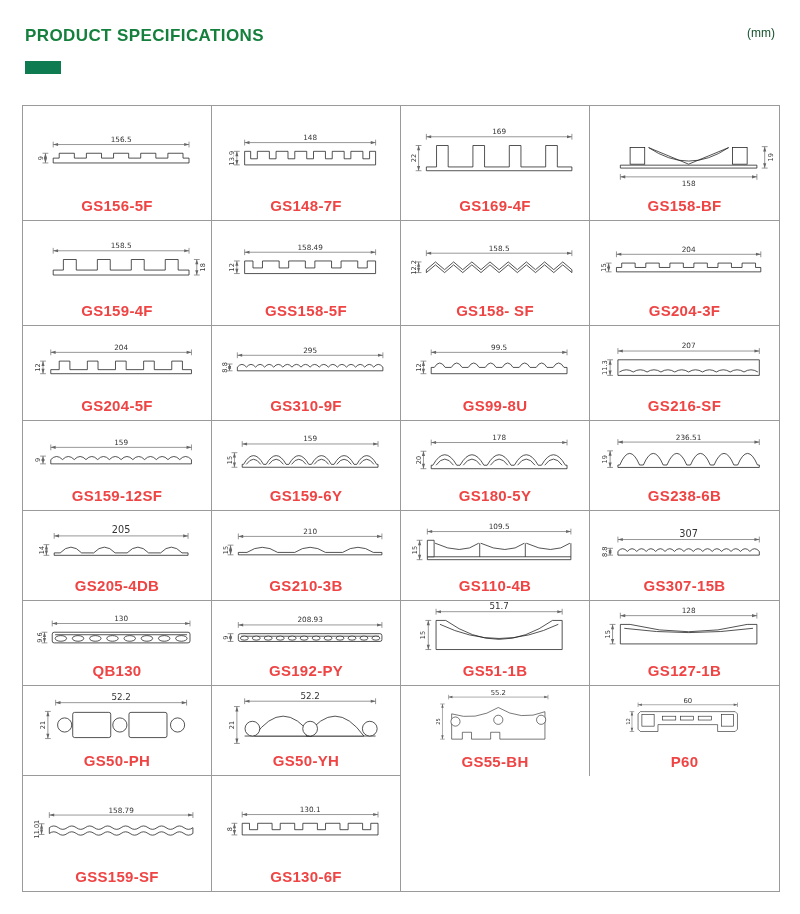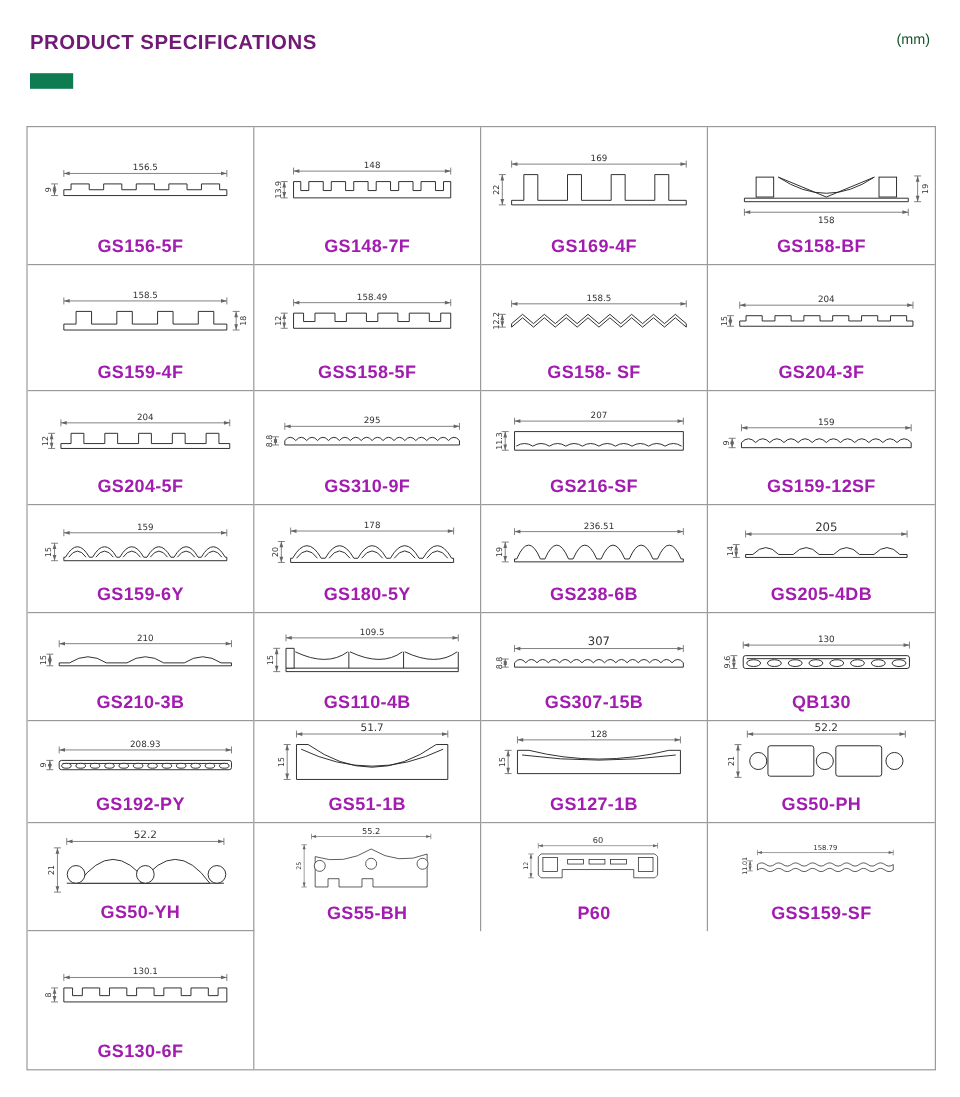--- a/index.html
+++ b/index.html
@@ -12,29 +12,29 @@
   .grid{position:absolute;left:22px;top:105px;width:756px;display:grid;
         grid-template-columns:repeat(4,1fr);
         grid-template-rows:115px 105px 95px 90px 90px 85px 90px 115px;
         border:1px solid #9a9a9a;}
   .cell{border-right:1px solid #9a9a9a;border-bottom:1px solid #9a9a9a;
         display:flex;flex-direction:column;align-items:center;
         justify-content:flex-end;padding-bottom:5px;overflow:hidden;}
   .cell:nth-child(4n){border-right:none;text-align:right;}
   .grid .cell:nth-last-child(-n+4){border-bottom:none;}
   .cell svg{display:block;width:96%;height:auto;}
-  .code{font-size:15px;font-weight:700;color:#a21caf;letter-spacing:.3px;
+  .code{font-size:15px;font-weight:700;color:#ef4444;letter-spacing:.3px;
         margin-top:2px;line-height:18px;}
   svg text{font-family:"DejaVu Sans",sans-serif;}
 </style>
 </head>
 <body>
 
 <div class="page">
-  <h1 class="title" style="color: #701a75;">PRODUCT SPECIFICATIONS</h1>
+  <h1 class="title" style="color: #15803d;">PRODUCT SPECIFICATIONS</h1>
   <span class="unit">(mm)</span>
   <div class="swatch" style="background: rgb(15, 123, 81);"></div>
   <div class="grid" id="grid">
       <div class="cell">
         <svg viewBox="0 0 186 85" width="186" height="85">
           <path d="M27,51.5 L27,46.5 L33.2,46.5 L33.2,41.5 L48.8,41.5 L48.8,46.5 L61.2,46.5 L61.2,41.5 L76.8,41.5 L76.8,46.5 L89.2,46.5 L89.2,41.5 L104.8,41.5 L104.8,46.5 L117.2,46.5 L117.2,41.5 L132.8,41.5 L132.8,46.5 L145.2,46.5 L145.2,41.5 L160.8,41.5 L160.8,46.5 L167,46.5 L167,51.5 Z" fill="#fff" stroke="#222222" stroke-width="0.8"></path>
           <line x1="27" y1="32.5" x2="167" y2="32.5" stroke="#666" stroke-width="0.7"></line>
           <line x1="27" y1="29.5" x2="27" y2="35.5" stroke="#666" stroke-width="0.7"></line>
           <line x1="167" y1="29.5" x2="167" y2="35.5" stroke="#666" stroke-width="0.7"></line>
           <path d="M27,32.5 l5,-1.6 l0,3.2 Z" fill="#666"></path>
@@ -210,20 +210,38 @@
           <path d="M172,24 l-5,-1.6 l0,3.2 Z" fill="#666"></path>
           <text x="97" y="21.4" font-size="7.5" fill="#333333" text-anchor="middle">295</text>
           <line x1="14" y1="33" x2="14" y2="40" stroke="#666" stroke-width="0.7"></line>
           <line x1="11" y1="33" x2="17" y2="33" stroke="#666" stroke-width="0.7"></line>
           <line x1="11" y1="40" x2="17" y2="40" stroke="#666" stroke-width="0.7"></line>
           <path d="M14,33 l-1.6,5 l3.2,0 Z" fill="#666"></path>
           <path d="M14,40 l-1.6,-5 l3.2,0 Z" fill="#666"></path>
           <text transform="translate(11,36.5) rotate(-90)" font-size="6.8" fill="#333333" text-anchor="middle">8.8</text>
         </svg>
         <div class="code">GS310-9F</div>
+      </div>
+      <div class="cell">
+        <svg viewBox="0 0 186 65" width="186" height="65">
+          <path d="M27,43 L27,36.5 L30.2,36.5 Q35.8,27.4 41.4,36.5 L47.7,36.5 Q53.3,27.4 58.9,36.5 L65.2,36.5 Q70.8,27.4 76.4,36.5 L82.7,36.5 Q88.3,27.4 93.9,36.5 L100.2,36.5 Q105.8,27.4 111.4,36.5 L117.7,36.5 Q123.3,27.4 128.9,36.5 L135.2,36.5 Q140.8,27.4 146.4,36.5 L152.7,36.5 Q158.3,27.4 163.9,36.5 L167,36.5 L167,43 Z" fill="#fff" stroke="#222222" stroke-width="0.8"></path>
+          <line x1="27" y1="21" x2="167" y2="21" stroke="#666" stroke-width="0.7"></line>
+          <line x1="27" y1="18" x2="27" y2="24" stroke="#666" stroke-width="0.7"></line>
+          <line x1="167" y1="18" x2="167" y2="24" stroke="#666" stroke-width="0.7"></line>
+          <path d="M27,21 l5,-1.6 l0,3.2 Z" fill="#666"></path>
+          <path d="M167,21 l-5,-1.6 l0,3.2 Z" fill="#666"></path>
+          <text x="97" y="18.4" font-size="7.5" fill="#333333" text-anchor="middle">99.5</text>
+          <line x1="19" y1="30" x2="19" y2="43" stroke="#666" stroke-width="0.7"></line>
+          <line x1="16" y1="30" x2="22" y2="30" stroke="#666" stroke-width="0.7"></line>
+          <line x1="16" y1="43" x2="22" y2="43" stroke="#666" stroke-width="0.7"></line>
+          <path d="M19,30 l-1.6,5 l3.2,0 Z" fill="#666"></path>
+          <path d="M19,43 l-1.6,-5 l3.2,0 Z" fill="#666"></path>
+          <text transform="translate(16,36.5) rotate(-90)" font-size="6.8" fill="#333333" text-anchor="middle">12</text>
+        </svg>
+        <div class="code">GS99-8U</div>
       </div>
       <div class="cell">
         <svg viewBox="0 0 186 65" width="186" height="65">
           <path d="M24.5,28.5 L169.5,28.5 L169.5,44.5 L24.5,44.5 Z" fill="#fff" stroke="#222222" stroke-width="0.8"></path>
           <path d="M26,41 Q33.1,36.5 40.2,41 Q47.3,36.5 54.4,41 Q61.5,36.5 68.6,41 Q75.7,36.5 82.8,41 Q89.9,36.5 97,41 Q104.1,36.5 111.2,41 Q118.3,36.5 125.4,41 Q132.5,36.5 139.6,41 Q146.7,36.5 153.8,41 Q160.9,36.5 168,41" fill="none" stroke="#222222" stroke-width="0.8"></path>
           <line x1="24.5" y1="19.5" x2="169.5" y2="19.5" stroke="#666" stroke-width="0.7"></line>
           <line x1="24.5" y1="16.5" x2="24.5" y2="22.5" stroke="#666" stroke-width="0.7"></line>
           <line x1="169.5" y1="16.5" x2="169.5" y2="22.5" stroke="#666" stroke-width="0.7"></line>
           <path d="M24.5,19.5 l5,-1.6 l0,3.2 Z" fill="#666"></path>
           <path d="M169.5,19.5 l-5,-1.6 l0,3.2 Z" fill="#666"></path>

